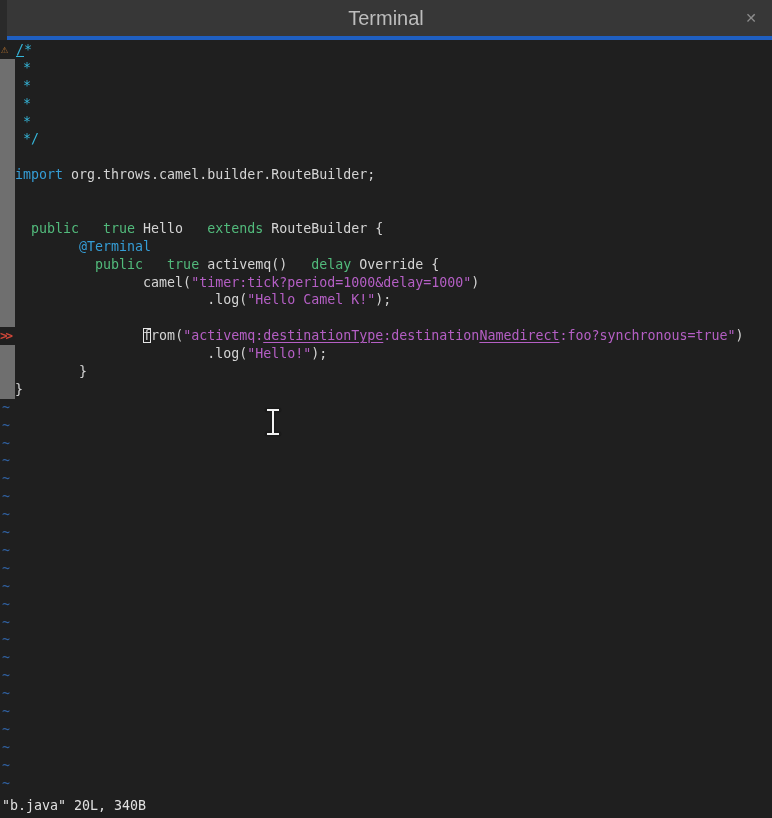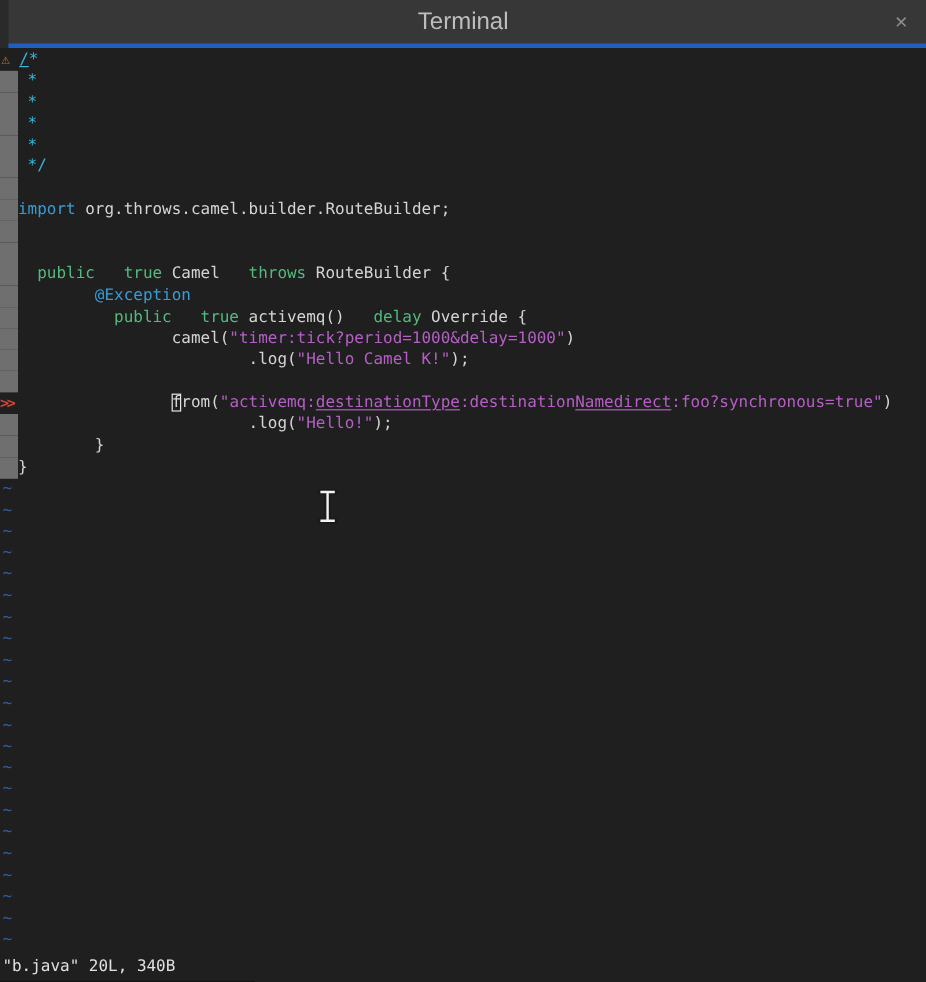--- a/index.html
+++ b/index.html
@@ -123,25 +123,25 @@
         <div class="row">
           <div class="sign-cell gutter"></div>
           <div class="code-cell"></div>
         </div>
         <div class="row">
           <div class="sign-cell gutter"></div>
           <div class="code-cell"></div>
         </div>
         <div class="row">
           <div class="sign-cell gutter"></div>
-          <div class="code-cell"><span class="seg-kw">public</span><span class="seg-plain"> </span><span class="seg-kw">true</span><span class="seg-plain"> Camel </span><span class="seg-kw">throws</span><span class="seg-plain"> RouteBuilder {</span></div>
-        </div>
-        <div class="row">
-          <div class="sign-cell gutter"></div>
-          <div class="code-cell"><span class="seg-plain">        </span><span class="seg-ann">@Exception</span></div>
+          <div class="code-cell"><span class="seg-kw">public</span><span class="seg-plain"> </span><span class="seg-kw">true</span><span class="seg-plain"> Hello </span><span class="seg-kw">extends</span><span class="seg-plain"> RouteBuilder {</span></div>
+        </div>
+        <div class="row">
+          <div class="sign-cell gutter"></div>
+          <div class="code-cell"><span class="seg-plain">        </span><span class="seg-ann">@Terminal</span></div>
         </div>
         <div class="row">
           <div class="sign-cell gutter"></div>
           <div class="code-cell"><span class="seg-plain">        </span><span class="seg-kw">public</span><span class="seg-plain"> </span><span class="seg-kw">true</span><span class="seg-plain"> activemq() </span><span class="seg-kw">delay</span><span class="seg-plain"> Override {</span></div>
         </div>
         <div class="row">
           <div class="sign-cell gutter"></div>
           <div class="code-cell"><span class="seg-plain">                camel(</span><span class="seg-str">"timer:tick?period=1000&amp;delay=1000"</span><span class="seg-plain">)</span></div>
         </div>
         <div class="row">

